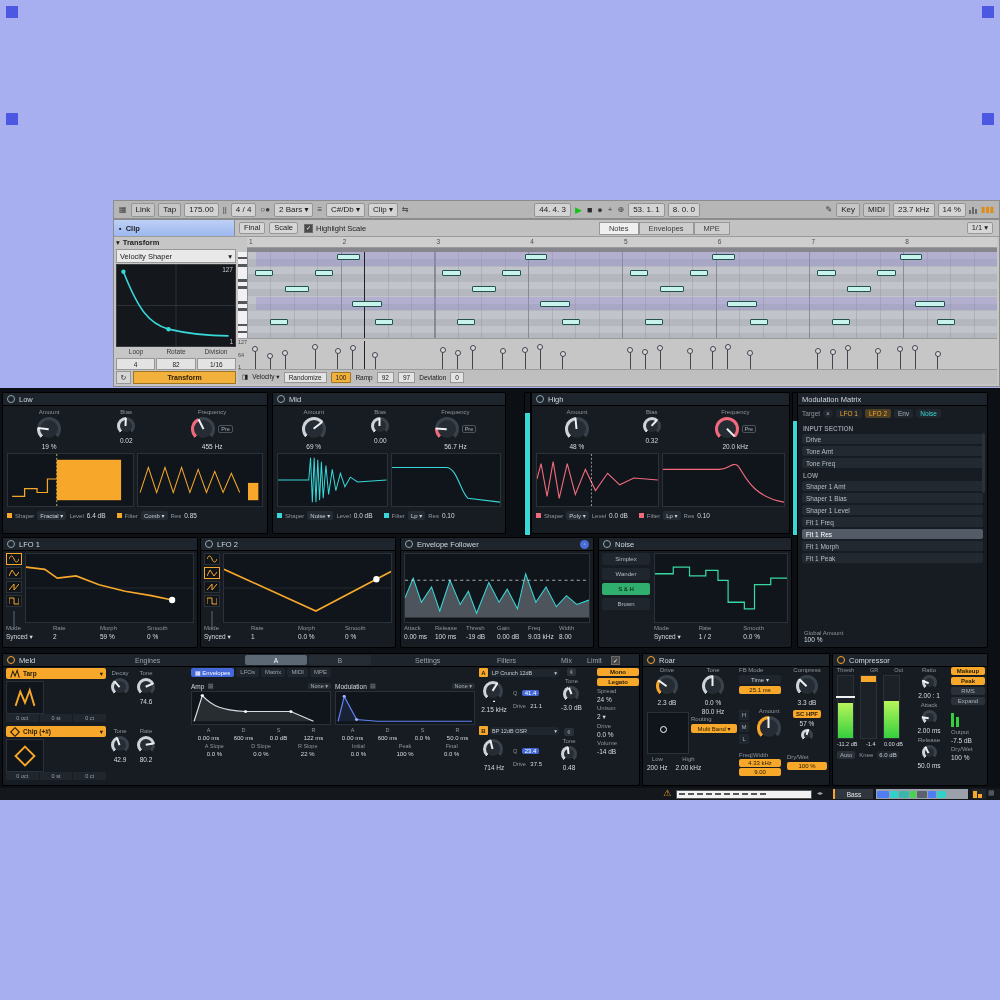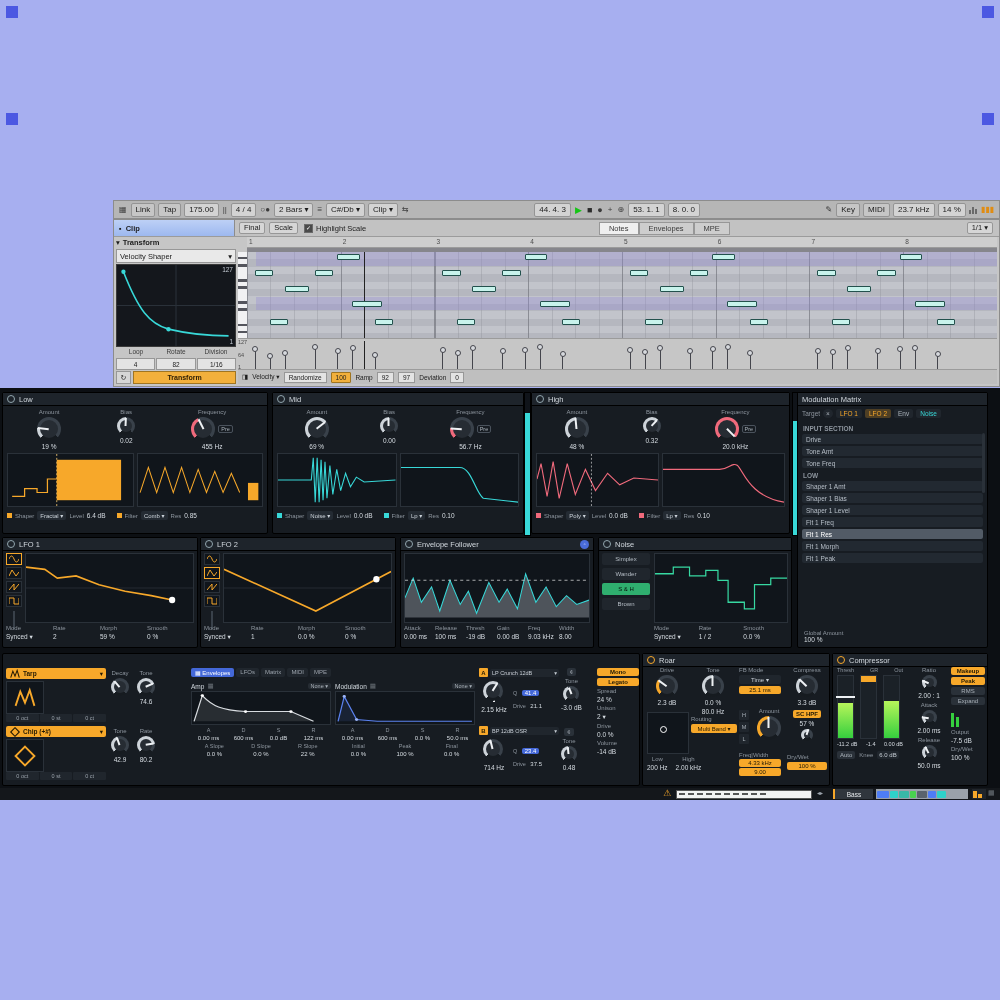--- a/index.html
+++ b/index.html
@@ -442,21 +442,21 @@
         <span>Level</span>
         <span class="bval">6.4 dB</span>
         <span class="sq" style="background:#f7a82a;margin-left:8px"></span>
         <span>Filter</span>
         <span class="bsel"><span>Comb</span> ▾</span>
         <span>Res</span>
         <span class="bval">0.85</span>
       </div>
     </div>
 
-    <div class="pnl" style="left:272px;top:4px;width:252px;height:142px">
+    <div class="pnl" style="left:272px;top:4px;width:234px;height:142px">
       <div class="hd">
         <span class="pwr"></span>
         <span>Mid</span>
       </div>
       <div class="krow">
         <div class="kgrp">
             <span class="klab">Amount</span>
           <div class="knob" style="--s:24px;--p:.69">
               <i></i>
             </div>
@@ -776,20 +776,32 @@
             <span class="pval">1 / 2</span>
           </div>
         <div class="pgroup">
             <span class="plab">Smooth</span>
             <span class="pval">0.0 %</span>
           </div>
       </div>
     </div>
 
     <div class="pnl" style="left:2px;top:265px;width:638px;height:133px">
+      <div class="hd">
+        <span class="pwr or"></span>
+        <span>Meld</span>
+        <span class="hdlab" style="left:132px">Engines</span>
+        <span class="abtab on" style="left:242px">A</span>
+        <span class="abtab" style="left:306px">B</span>
+        <span class="hdlab" style="left:412px">Settings</span>
+        <span class="hdlab" style="left:494px">Filters</span>
+        <span class="hdlab" style="left:558px">Mix</span>
+        <span class="hdlab" style="left:584px">Limit</span>
+        <span class="chkbox" style="position:absolute;left:608px;top:2px">✓</span>
+      </div>
 
       <div style="position:absolute;left:3px;top:14px;width:100px">
         <div class="eng-dd">
           <svg width="12" height="10" viewBox="0 0 14 14">
               <path d="M1,12 L4,3 L7,10 L10,2 L13,12" stroke="#241a04" fill="none" stroke-width="1.5"></path>
             </svg>
           <span>Tarp</span>
           <span style="margin-left:auto">▾</span>
         </div>
       </div>

